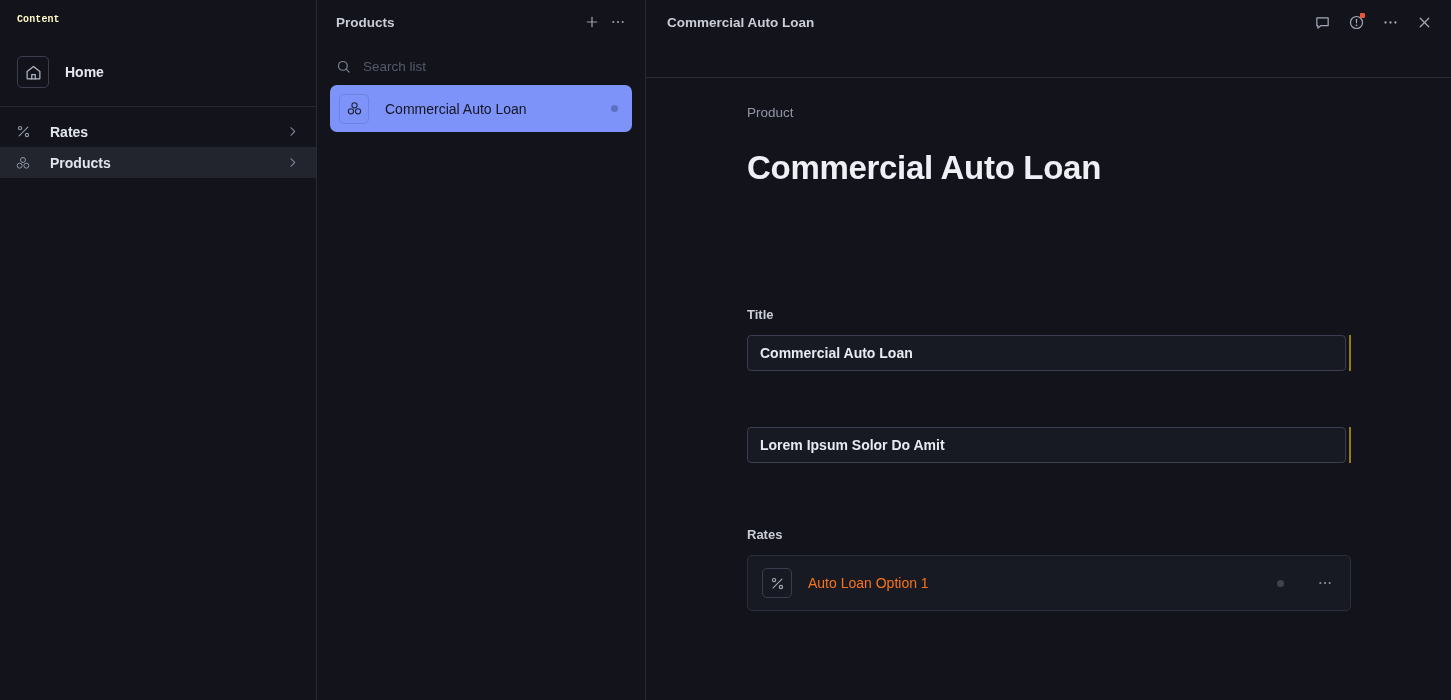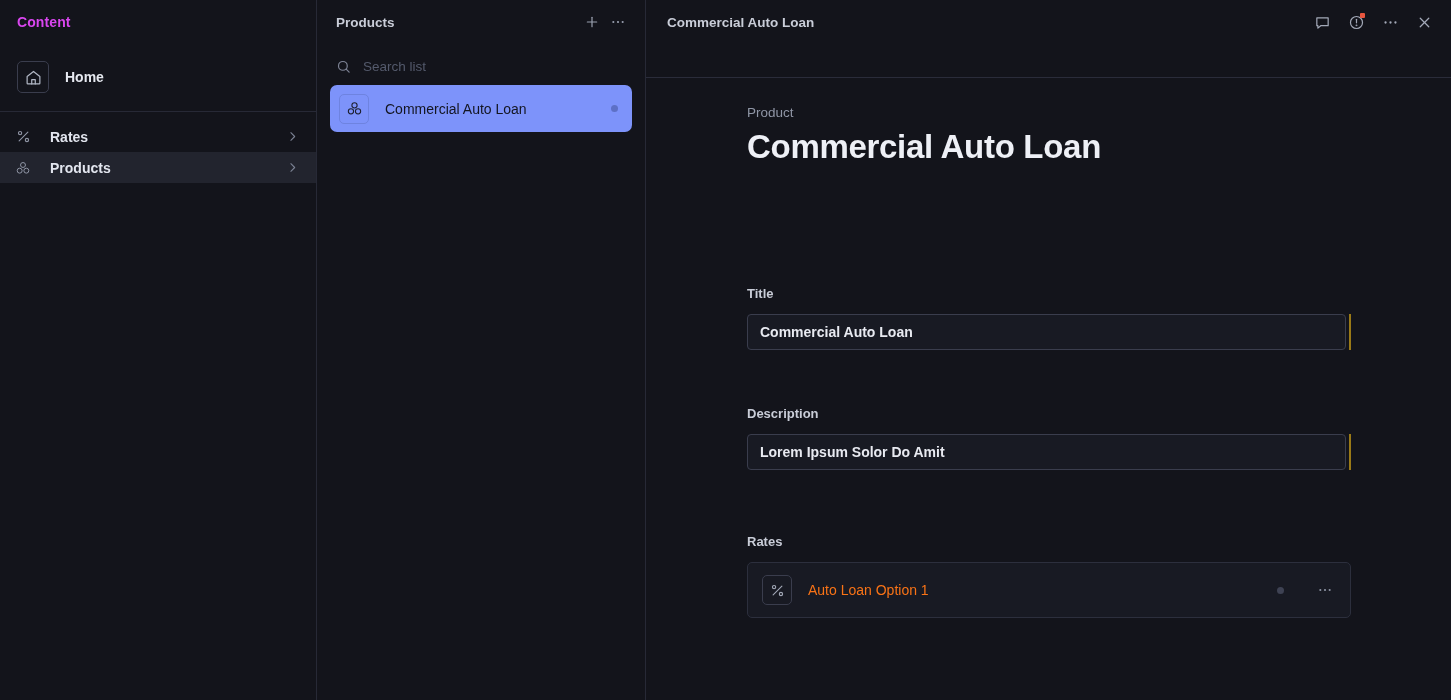--- a/index.html
+++ b/index.html
@@ -23,25 +23,26 @@
   .sidebar {
     width: 317px;
     height: 100%;
     background: #13141b;
     border-right: 1px solid #272936;
     flex: none;
     position: relative;
   }
 
   .sidebar-title {
-    font-size: 14px;
-    font-weight: bold;
-    color: #d946ef;
+    font-size: 10px;
+    font-weight: bold;
+    color: #fef9c3;
     padding: 14px 17px 0 17px;
     letter-spacing: 0.1px;
+    font-family: Liberation Mono, monospace;
   }
 
   .home-row {
     display: flex;
     align-items: center;
     gap: 16px;
     padding: 0 17px;
     height: 42px;
     margin-top: 26px;
     cursor: pointer;
@@ -276,21 +277,21 @@
 
   .doc {
     width: 604px;
     margin-left: 101px;
     padding-top: 27px;
   }
 
   .doc-kicker {
     font-size: 13.5px;
     color: #9096a6;
-    margin-bottom: 8px;
+    margin-bottom: 29px;
   }
 
   .doc-title {
     font-size: 33px;
     font-weight: bold;
     color: #eef0f6;
     letter-spacing: -0.3px;
   }
 
   .field {
@@ -525,21 +526,20 @@
 
         <div class="field f-title">
           <div class="field-label">Title</div>
           <div class="input-wrap">
             <div class="input-box">Commercial Auto Loan</div>
             <div class="dirty-bar"></div>
           </div>
         </div>
 
         <div class="field f-desc">
-          <div class="field-label">Description</div>
           <div class="input-wrap">
             <div class="input-box">Lorem Ipsum Solor Do Amit</div>
             <div class="dirty-bar"></div>
           </div>
         </div>
 
         <div class="field f-rates">
           <div class="field-label">Rates</div>
           <div class="rates-card">
             <div class="rate-row">

